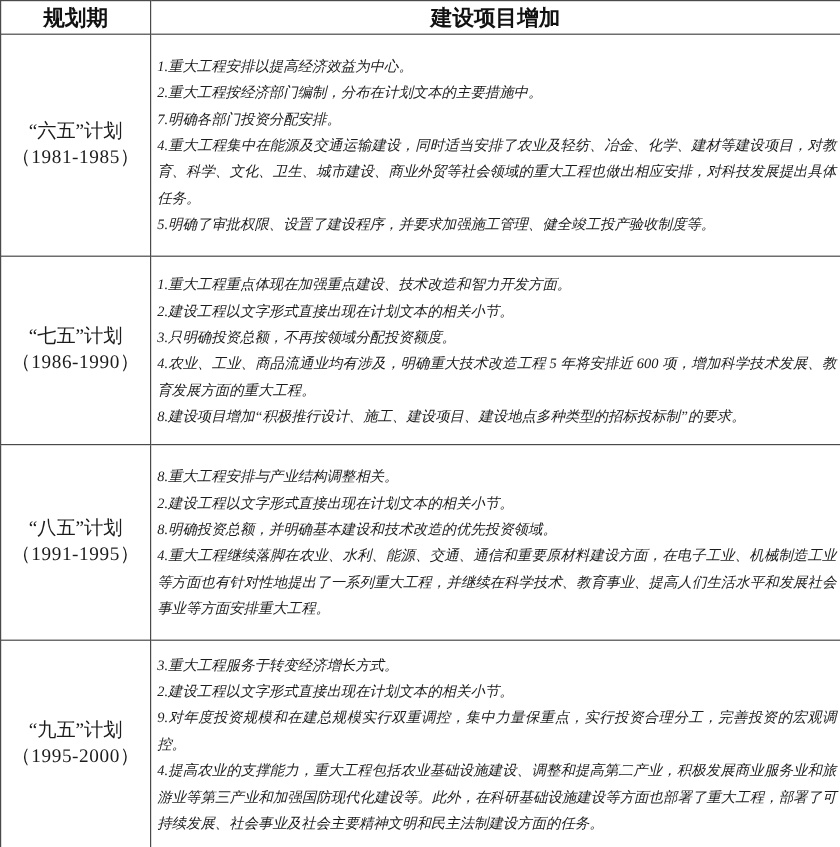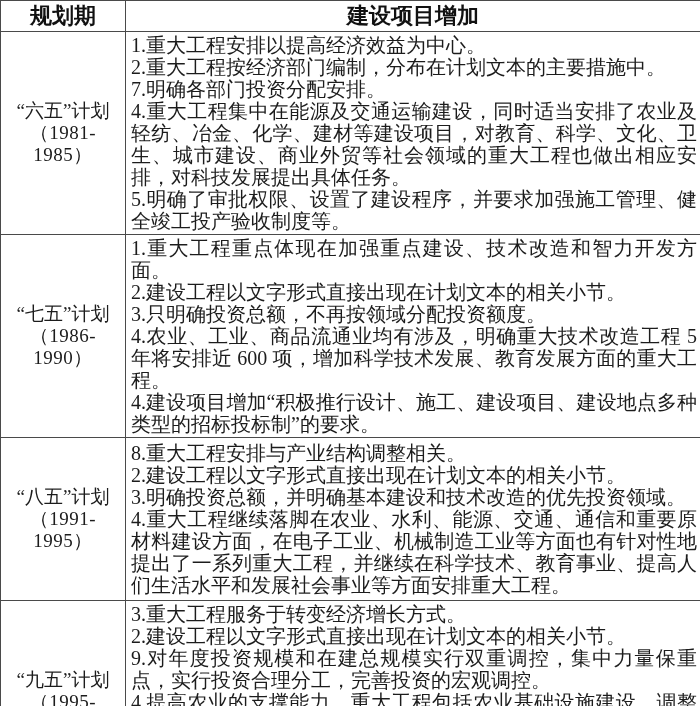--- a/index.html
+++ b/index.html
@@ -29,44 +29,45 @@
   col.col-period { width: 125px; }
   col.col-features { width: 575px; }
 
   tr.header-row { height: 28px; }
   tr.row-65 { height: 185px; }
   tr.row-75 { height: 157px; }
   tr.row-85 { height: 163px; }
   tr.row-95 { height: 173px; }
 
   th.header-cell {
-    font-size: 22px;
+    font-size: 18px;
     font-weight: bold;
     text-align: center;
     color: #111;
   }
   td.period-cell {
     text-align: center;
-    font-size: 19px;
+    font-size: 16px;
     line-height: 22px;
   }
   .period-name { display: block; }
   .period-years { display: block; letter-spacing: 0.5px; }
 
   td.features-cell { vertical-align: middle; }
   .features-inner {
     padding: 2px 3px 2px 5px;
     overflow: hidden;
   }
   .feature-item {
-    font-size: 20px;
+    font-size: 12px;
     line-height: 22px;
     text-align: justify;
     text-justify: inter-ideograph;
     word-break: break-all;
+    font-style: italic;
   }
 </style>
 </head>
 <body>
 
 <table class="plan-table">
   <colgroup>
     <col class="col-period">
     <col class="col-features">
   </colgroup>
@@ -96,35 +97,35 @@
       <td class="period-cell">
         <span class="period-name">“七五”计划</span>
         <span class="period-years">（1986-1990）</span>
       </td>
       <td class="features-cell">
         <div class="features-inner">
           <div class="feature-item">1.重大工程重点体现在加强重点建设、技术改造和智力开发方面。</div>
           <div class="feature-item">2.建设工程以文字形式直接出现在计划文本的相关小节。</div>
           <div class="feature-item">3.只明确投资总额，不再按领域分配投资额度。</div>
           <div class="feature-item">4.农业、工业、商品流通业均有涉及，明确重大技术改造工程 5 年将安排近 600 项，增加科学技术发展、教育发展方面的重大工程。</div>
-          <div class="feature-item">4.建设项目增加“积极推行设计、施工、建设项目、建设地点多种类型的招标投标制”的要求。</div>
+          <div class="feature-item">8.建设项目增加“积极推行设计、施工、建设项目、建设地点多种类型的招标投标制”的要求。</div>
         </div>
       </td>
     </tr>
 
     <tr class="row-85">
       <td class="period-cell">
         <span class="period-name">“八五”计划</span>
         <span class="period-years">（1991-1995）</span>
       </td>
       <td class="features-cell">
         <div class="features-inner">
           <div class="feature-item">8.重大工程安排与产业结构调整相关。</div>
           <div class="feature-item">2.建设工程以文字形式直接出现在计划文本的相关小节。</div>
-          <div class="feature-item">3.明确投资总额，并明确基本建设和技术改造的优先投资领域。</div>
+          <div class="feature-item">8.明确投资总额，并明确基本建设和技术改造的优先投资领域。</div>
           <div class="feature-item">4.重大工程继续落脚在农业、水利、能源、交通、通信和重要原材料建设方面，在电子工业、机械制造工业等方面也有针对性地提出了一系列重大工程，并继续在科学技术、教育事业、提高人们生活水平和发展社会事业等方面安排重大工程。</div>
         </div>
       </td>
     </tr>
 
     <tr class="row-95">
       <td class="period-cell">
         <span class="period-name">“九五”计划</span>
         <span class="period-years">（1995-2000）</span>
       </td>

